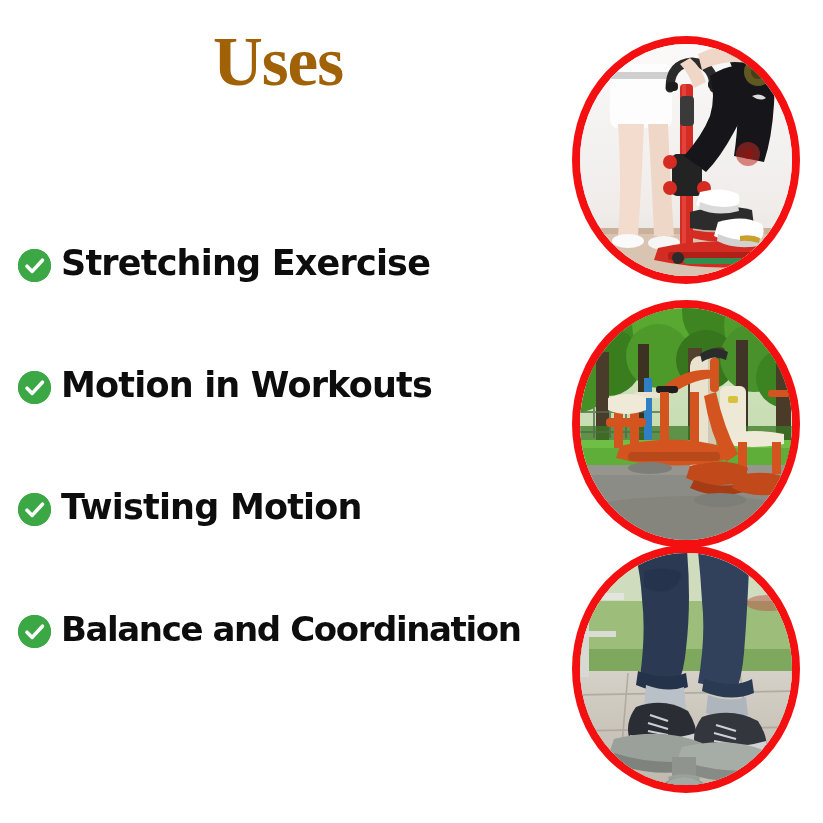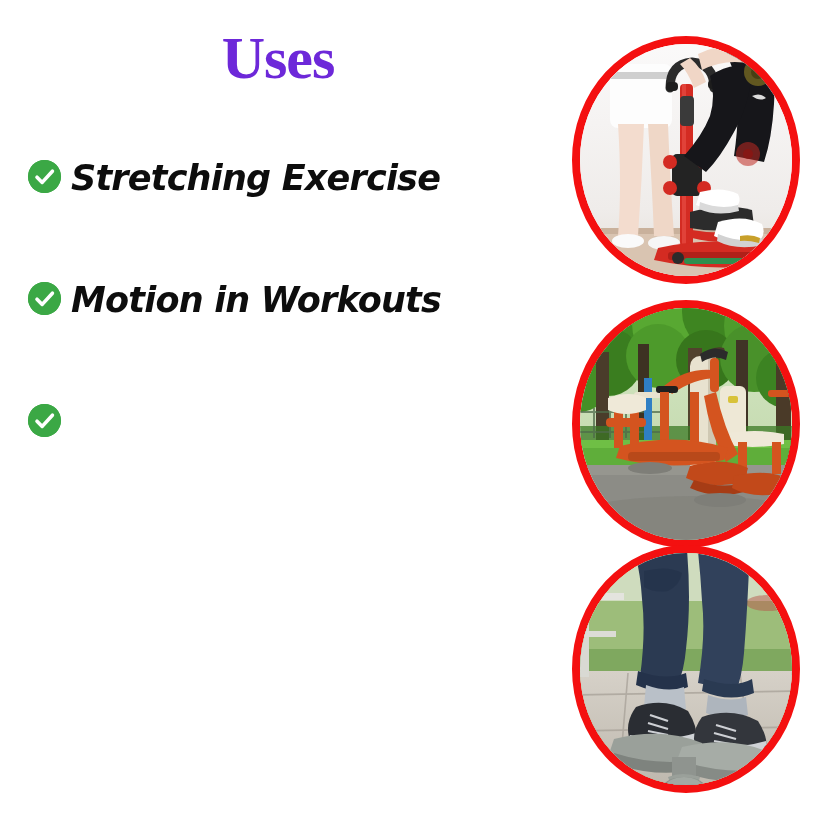--- a/index.html
+++ b/index.html
@@ -19,42 +19,41 @@
 
   
   #page-title {
     position: absolute;
     left: 0;
     top: 28px;
     width: 556px;
     text-align: center;
     font-family: "Liberation Serif", serif;
     font-weight: bold;
-    font-size: 60px;
+    font-size: 69px;
     line-height: 1;
-    color: #6d28d9;
+    color: #a16207;
     letter-spacing: -1px;
     white-space: nowrap;
   }
 
   
   #benefits-list {
     position: absolute;
     left: 0;
     top: 160px;
     width: 570px;
   }
   .benefit-row {
     position: relative;
     height: 122px;
     display: flex;
-    align-items: flex-start;
-    padding-left: 28px;
+    align-items: flex-end;
+    padding-left: 18px;
     box-sizing: border-box;
-    font-style: italic;
   }
   .check-badge {
     flex: 0 0 auto;
     width: 33px;
     height: 33px;
     border-radius: 50%;
     background: #3ba845;
     position: relative;
     margin-right: 10px;
   }
@@ -135,23 +134,33 @@
       <span class="benefit-label">Motion in Workouts</span>
     </div>
 
     <div class="benefit-row">
       <span class="check-badge">
         <svg viewBox="0 0 33 33" aria-hidden="true">
           <circle cx="16.5" cy="16.5" r="16.5" fill="#3ba845"></circle>
           <path d="M9 17.2 L14.2 22.4 L24.4 11.2" fill="none" stroke="#ffffff" stroke-width="3.6" stroke-linecap="round" stroke-linejoin="round"></path>
         </svg>
       </span>
-    </div>
-
-
+      <span class="benefit-label">Twisting Motion</span>
+    </div>
+
+
+    <div class="benefit-row wide">
+      <span class="check-badge">
+        <svg viewBox="0 0 33 33" aria-hidden="true">
+          <circle cx="16.5" cy="16.5" r="16.5" fill="#3ba845"></circle>
+          <path d="M9 17.2 L14.2 22.4 L24.4 11.2" fill="none" stroke="#ffffff" stroke-width="3.6" stroke-linecap="round" stroke-linejoin="round"></path>
+        </svg>
+      </span>
+      <span class="benefit-label">Balance and Coordination</span>
+    </div>
 
   </div>
 
   <div class="photo-circle" id="photo-circle-1">
     <div class="photo-inner">
       <svg class="photo-svg" viewBox="0 0 228 248" preserveAspectRatio="xMidYMid slice" aria-hidden="true">
         <defs>
           <linearGradient id="wall1" x1="0" y1="0" x2="0" y2="1">
             <stop offset="0%" stop-color="#fbfafa"></stop>
             <stop offset="70%" stop-color="#efecea"></stop>

